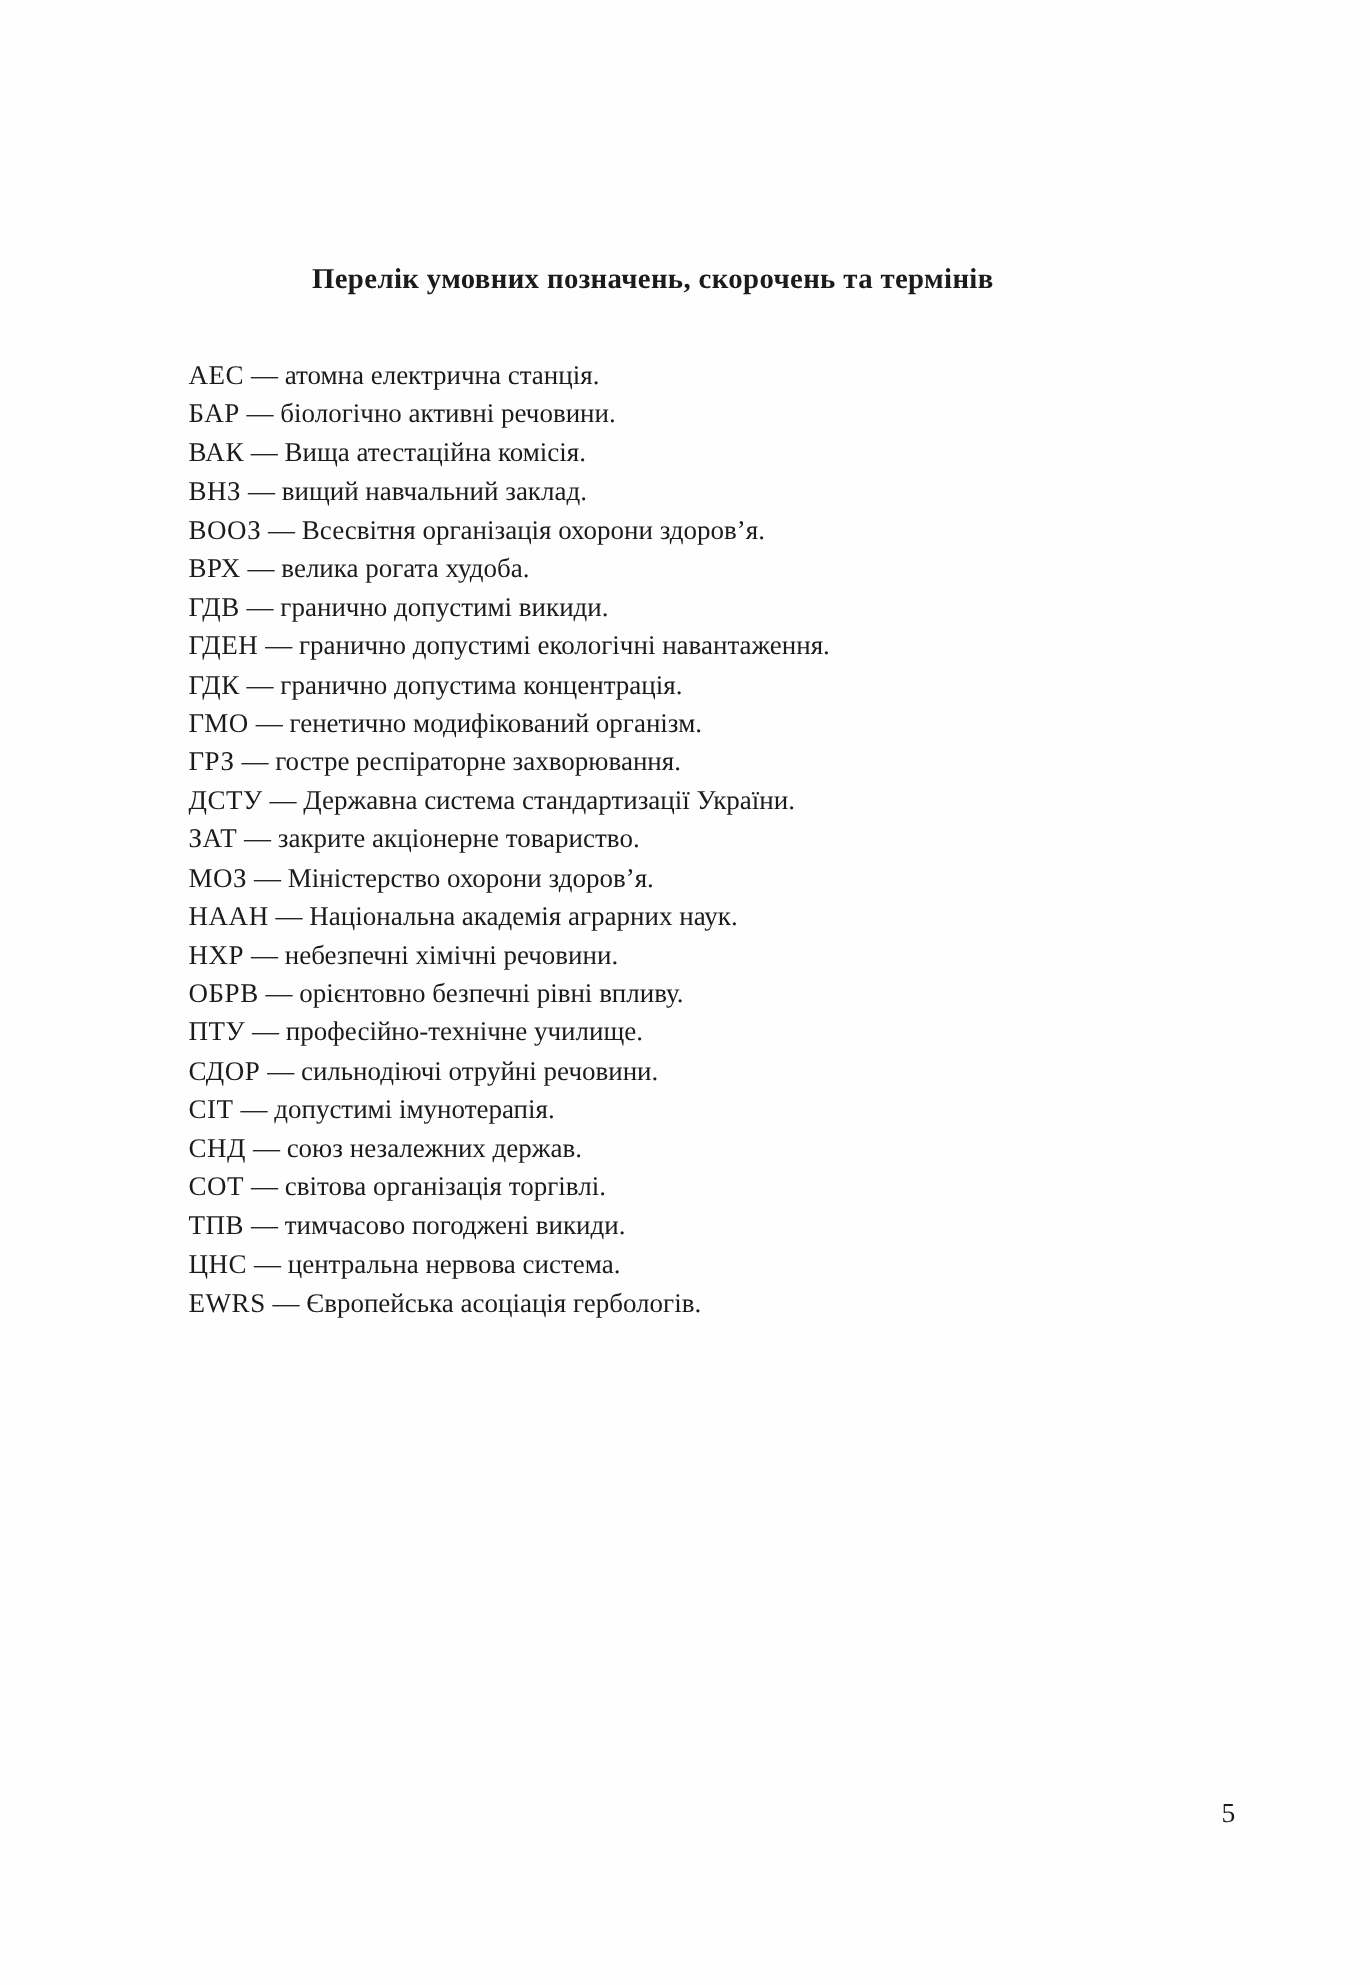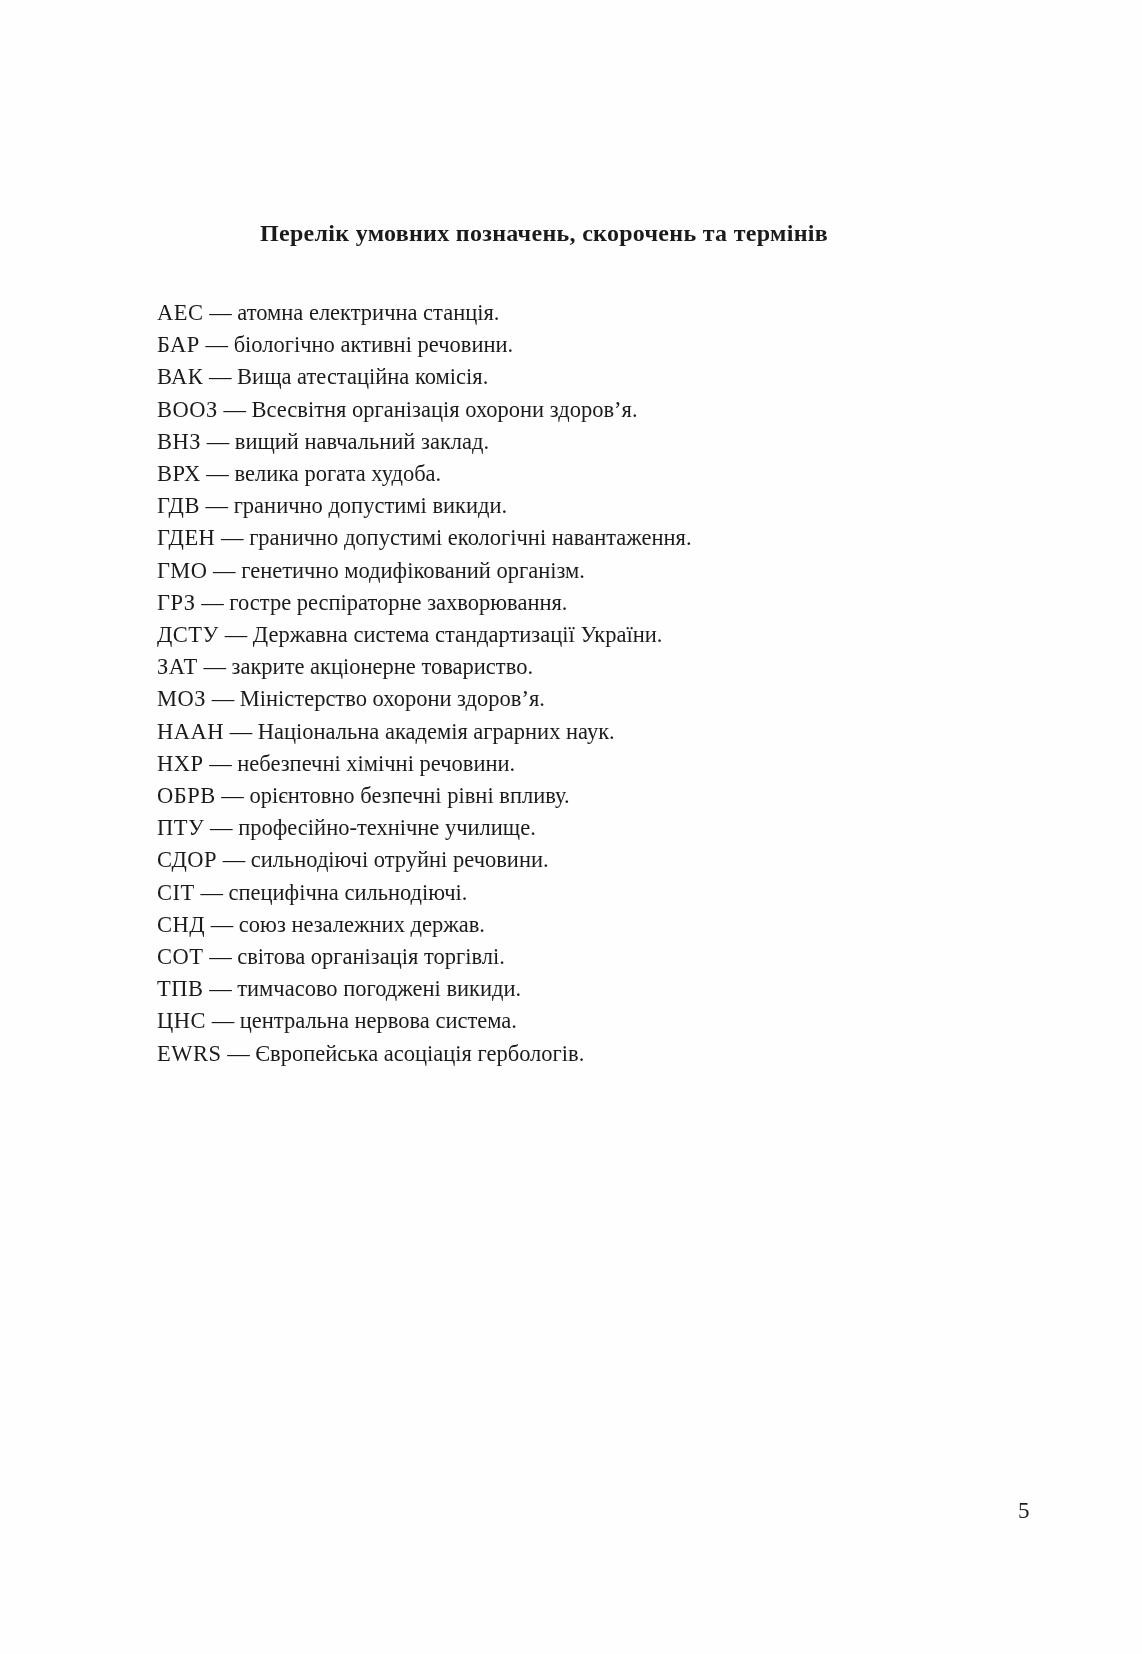--- a/index.html
+++ b/index.html
@@ -53,36 +53,37 @@
 </head>
 <body>
 
 <div class="page">
   <h1 class="title">Перелік умовних позначень, скорочень та термінів</h1>
 
   <div class="abbr-list" id="abbr-list">
       <div class="row"><span class="abbr">АЕС</span><span> — </span><span>атомна електрична станція.</span></div>
       <div class="row"><span class="abbr">БАР</span><span> — </span><span>біологічно активні речовини.</span></div>
       <div class="row"><span class="abbr">ВАК</span><span> — </span><span>Вища атестаційна комісія.</span></div>
+      <div class="row"><span class="abbr">ВНЗ</span><span> — </span><span>вищий навчальний заклад.</span></div>
       <div class="row"><span class="abbr">ВООЗ</span><span> — </span><span>Всесвітня організація охорони здоров’я.</span></div>
-      <div class="row"><span class="abbr">ВНЗ</span><span> — </span><span>вищий навчальний заклад.</span></div>
       <div class="row"><span class="abbr">ВРХ</span><span> — </span><span>велика рогата худоба.</span></div>
       <div class="row"><span class="abbr">ГДВ</span><span> — </span><span>гранично допустимі викиди.</span></div>
       <div class="row"><span class="abbr">ГДЕН</span><span> — </span><span>гранично допустимі екологічні навантаження.</span></div>
+      <div class="row"><span class="abbr">ГДК</span><span> — </span><span>гранично допустима концентрація.</span></div>
       <div class="row"><span class="abbr">ГМО</span><span> — </span><span>генетично модифікований організм.</span></div>
       <div class="row"><span class="abbr">ГРЗ</span><span> — </span><span>гостре респіраторне захворювання.</span></div>
       <div class="row"><span class="abbr">ДСТУ</span><span> — </span><span>Державна система стандартизації України.</span></div>
       <div class="row"><span class="abbr">ЗАТ</span><span> — </span><span>закрите акціонерне товариство.</span></div>
       <div class="row"><span class="abbr">МОЗ</span><span> — </span><span>Міністерство охорони здоров’я.</span></div>
       <div class="row"><span class="abbr">НААН</span><span> — </span><span>Національна академія аграрних наук.</span></div>
       <div class="row"><span class="abbr">НХР</span><span> — </span><span>небезпечні хімічні речовини.</span></div>
       <div class="row"><span class="abbr">ОБРВ</span><span> — </span><span>орієнтовно безпечні рівні впливу.</span></div>
       <div class="row"><span class="abbr">ПТУ</span><span> — </span><span>професійно-технічне училище.</span></div>
       <div class="row"><span class="abbr">СДОР</span><span> — </span><span>сильнодіючі отруйні речовини.</span></div>
-      <div class="row"><span class="abbr">СІТ</span><span> — </span><span>специфічна сильнодіючі.</span></div>
+      <div class="row"><span class="abbr">СІТ</span><span> — </span><span>допустимі імунотерапія.</span></div>
       <div class="row"><span class="abbr">СНД</span><span> — </span><span>союз незалежних держав.</span></div>
       <div class="row"><span class="abbr">СОТ</span><span> — </span><span>світова організація торгівлі.</span></div>
       <div class="row"><span class="abbr">ТПВ</span><span> — </span><span>тимчасово погоджені викиди.</span></div>
       <div class="row"><span class="abbr">ЦНС</span><span> — </span><span>центральна нервова система.</span></div>
       <div class="row"><span class="abbr">EWRS</span><span> — </span><span>Європейська асоціація гербологів.</span></div>
     </div>
 
   <div class="page-number">5</div>
 </div>
 

